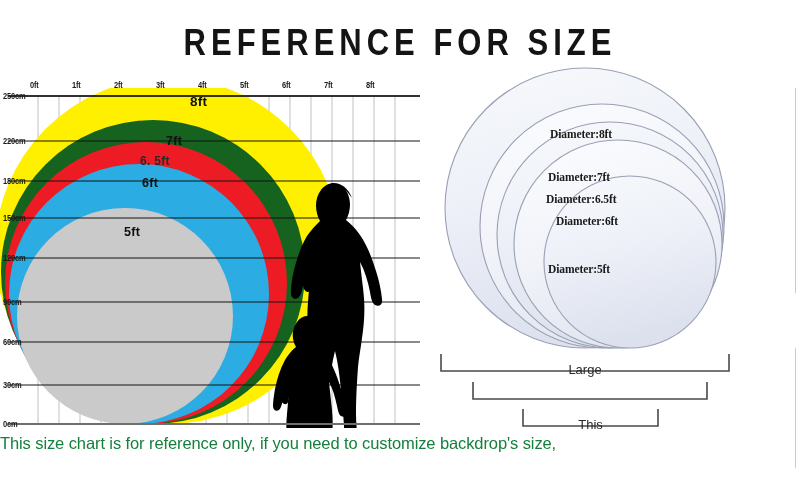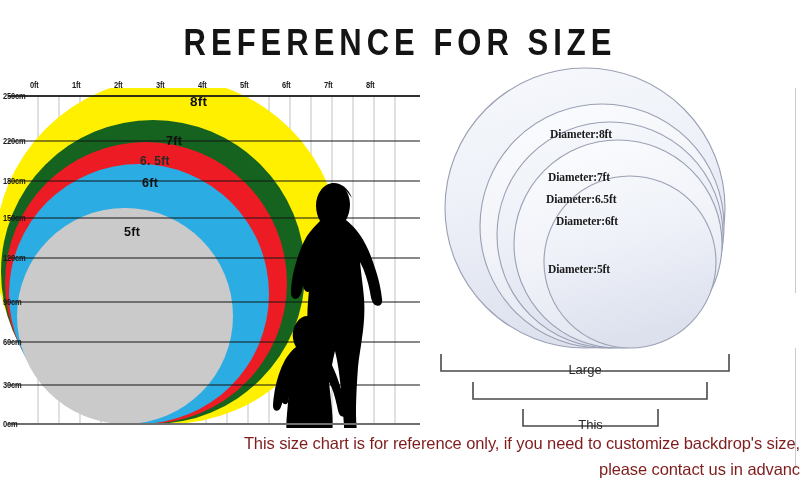--- a/index.html
+++ b/index.html
@@ -40,22 +40,22 @@
     letter-spacing:-0.1px;
     margin-top:47px;
   }
   .brlabel{
     position:absolute;font-size:13px;color:#2a2a2a;white-space:nowrap;
     text-align:center;font-weight:400;
   }
 
   
   .caption{
-    position:absolute;left:0;top:430px;width:800px;text-align:right;
-    font-size:16.5px;color:#7f1d1d;line-height:26px;letter-spacing:-0.1px;
+    position:absolute;left:0;top:430px;width:800px;text-align:left;
+    font-size:16.5px;color:#15803d;line-height:26px;letter-spacing:-0.1px;
   }
   .caption div{white-space:nowrap;}
   .edgeline{position:absolute;background:#c9c9cf;}
 </style>
 </head>
 <body>
 
 <div id="stage">
 
   <div class="title">REFERENCE FOR SIZE</div>
@@ -276,16 +276,15 @@
     
     <div class="brlabel" style="left:0px;top:302px;width:310px;">Large</div>
     <div class="brlabel" style="left:93px;top:357px;width:135px;">This</div>
   </div>
 
   <div class="edgeline" style="left:795px;top:88px;width:1px;height:205px;"></div>
   <div class="edgeline" style="left:795px;top:348px;width:1px;height:120px;"></div>
 
   <div class="caption">
     <div>This size chart is for reference only, if you need to customize backdrop's size,</div>
-    <div>please contact us in advanc</div>
   </div>
 
 </div>
 
 </body></html>

